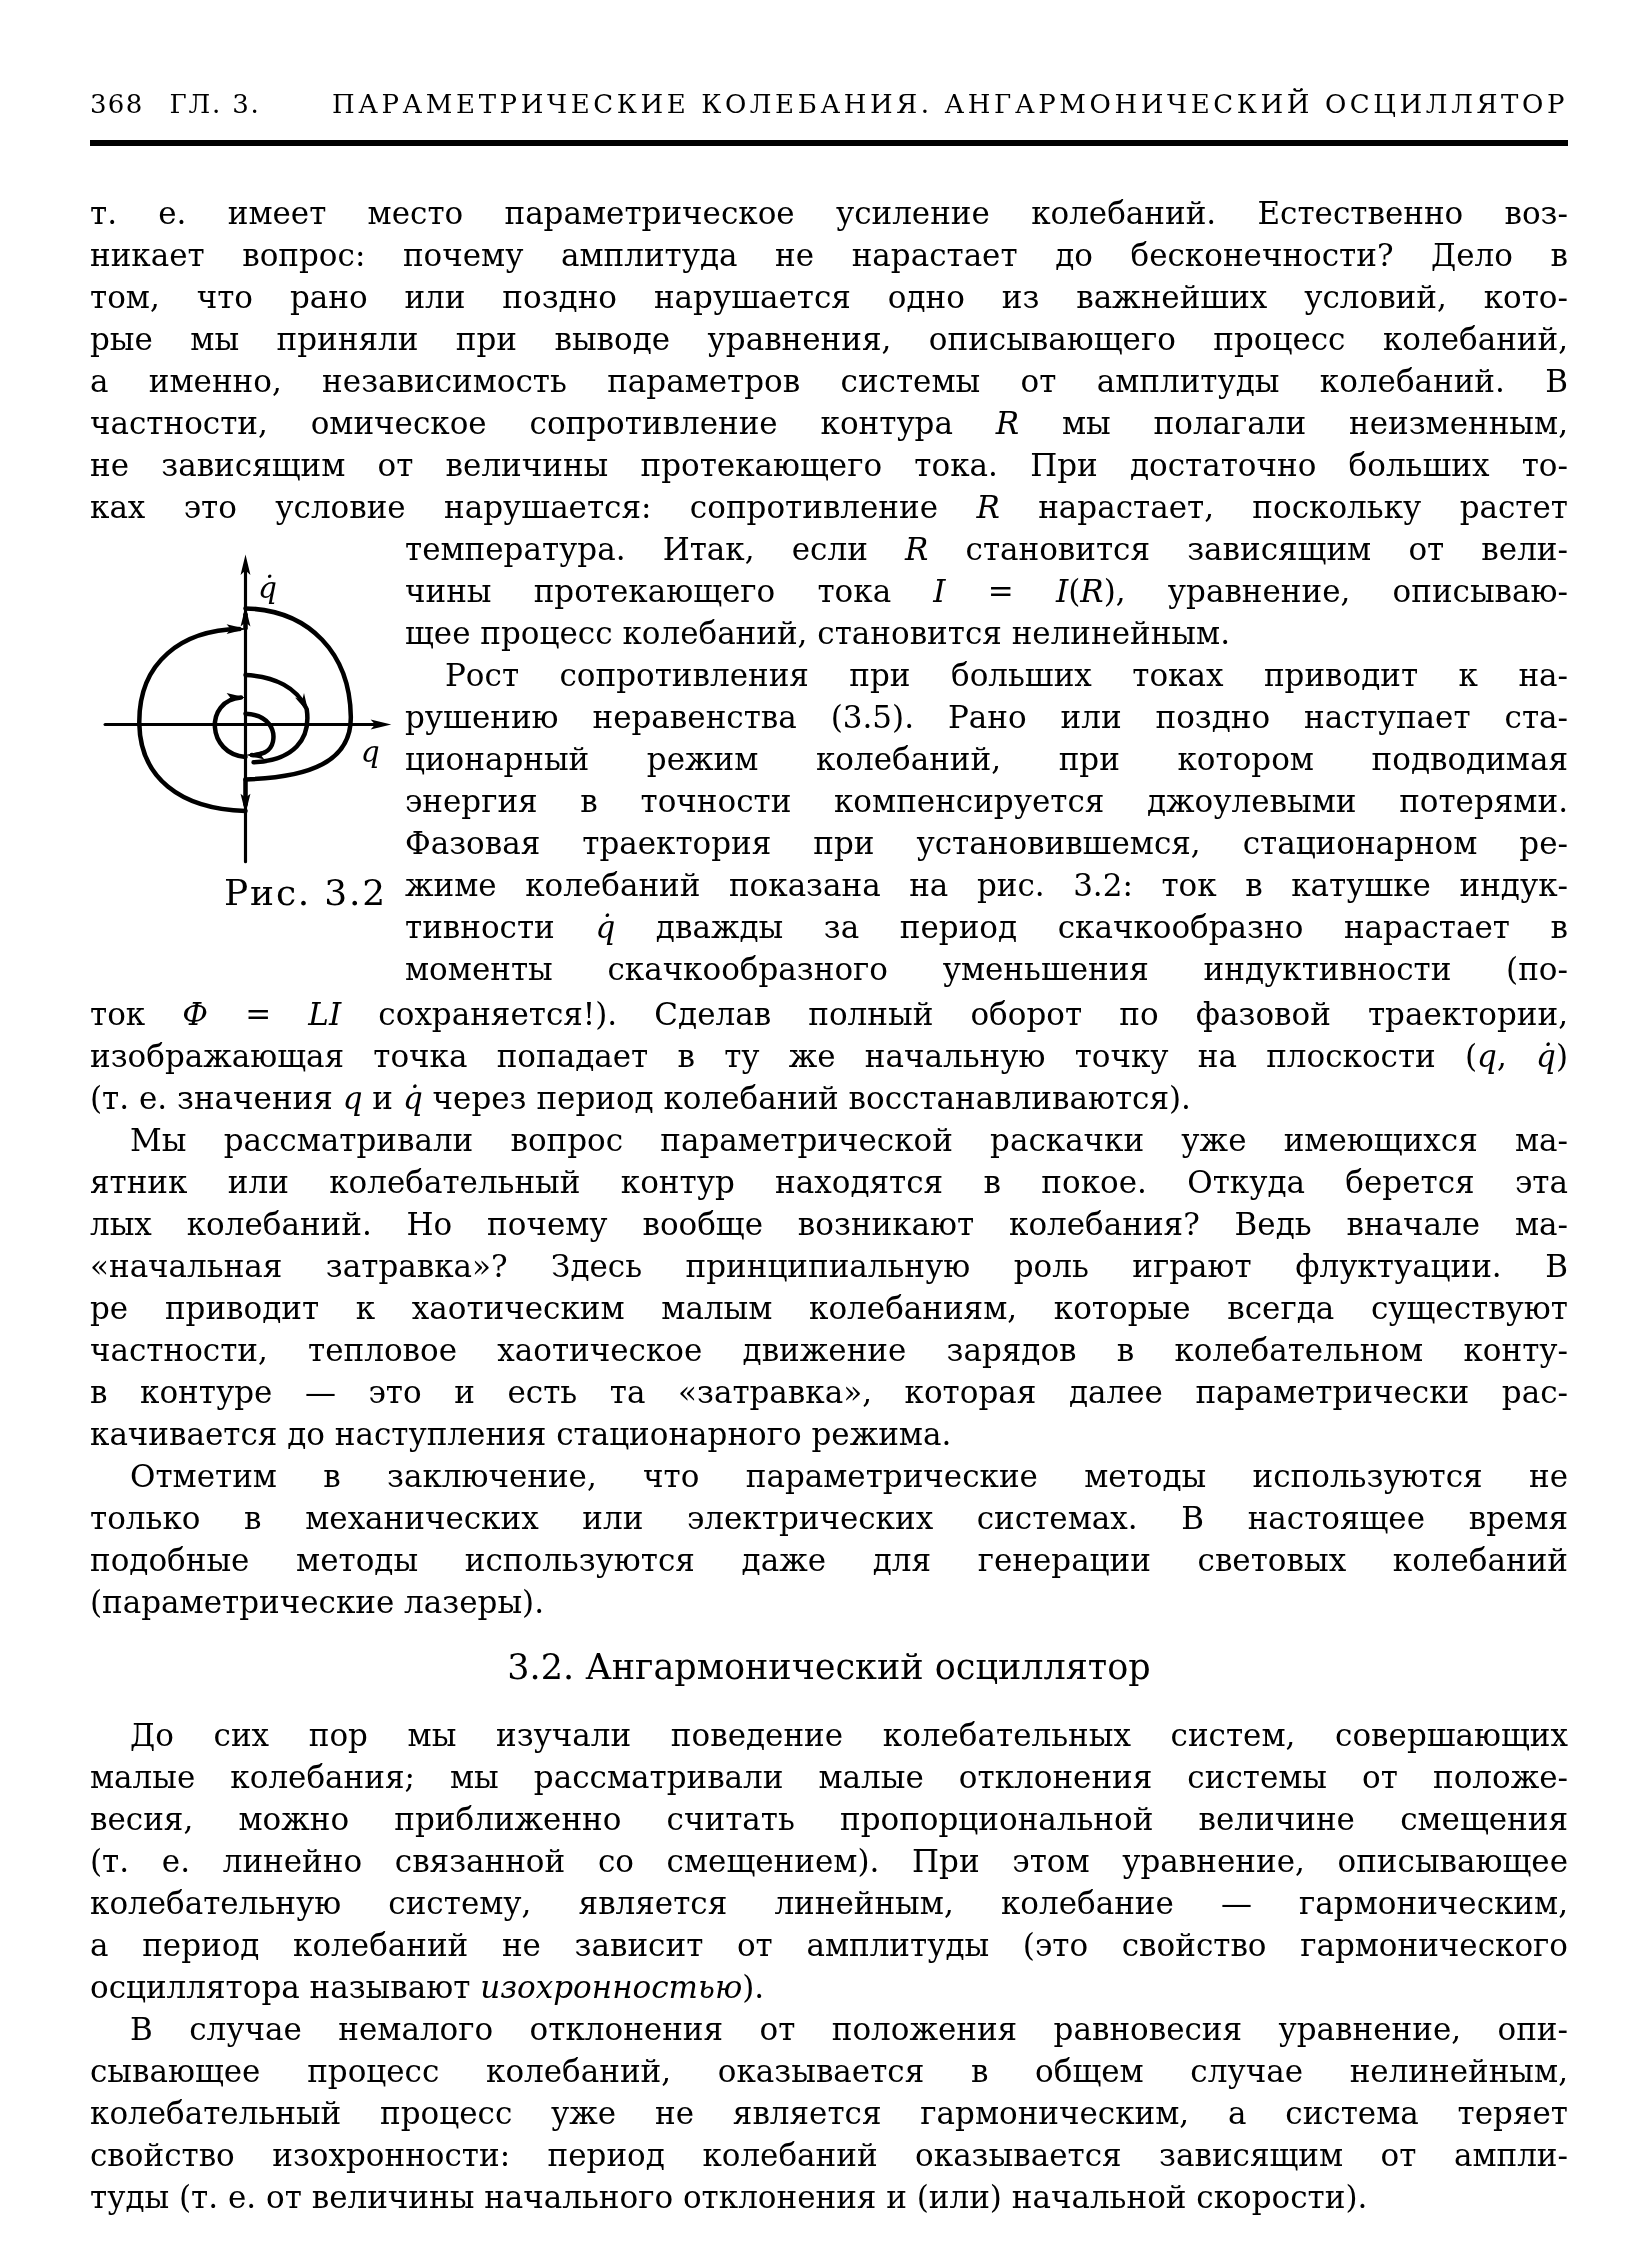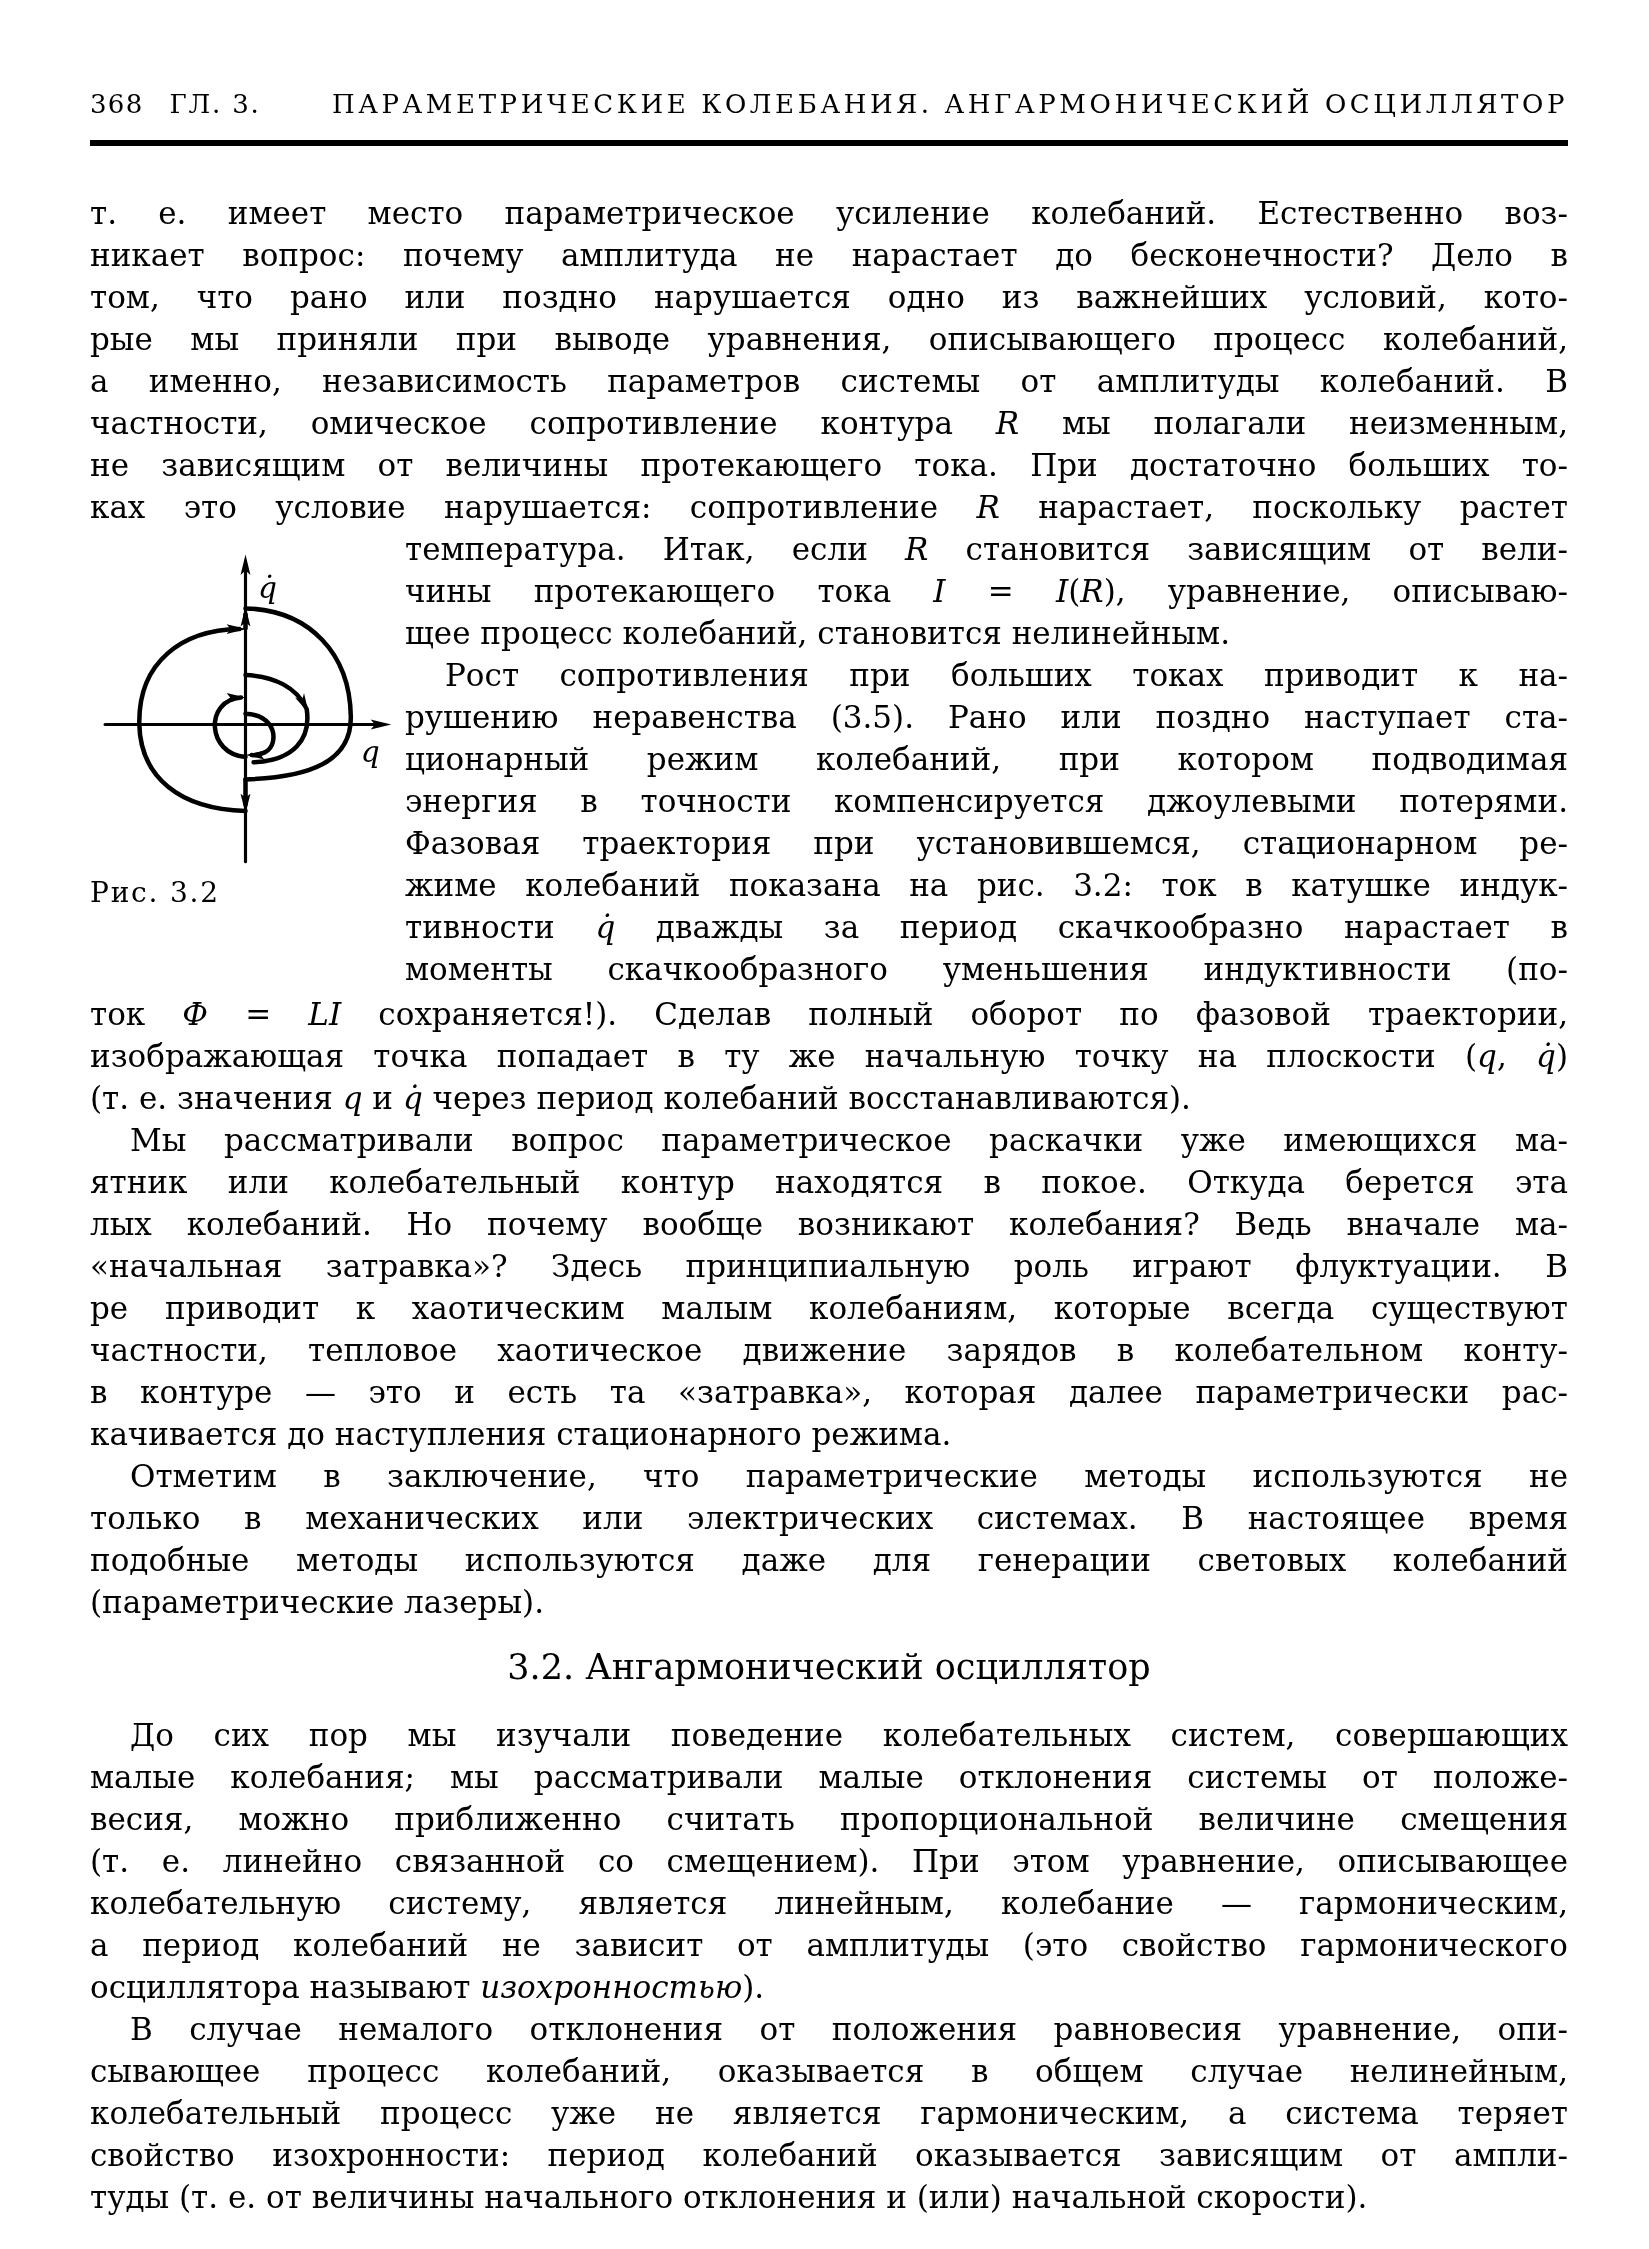--- a/index.html
+++ b/index.html
@@ -46,22 +46,22 @@
     flex: 0 0 315px;
     margin: 0;
     padding: 21px 0 0 0;
     box-sizing: border-box;
   }
   .figbox svg { display: block; margin-left: 6.7px; }
   figcaption {
     width: 297px;
     margin-top: 11.7px;
     line-height: 35px;
-    font-size: 28px;
-    text-align: left;
+    font-size: 36px;
+    text-align: right;
     letter-spacing: 1.8px;
   }
   .figcol { flex: 1; min-width: 0; }
   
   h2 {
     margin: 23.4px 0 25px 0;
     font-size: 35px;
     line-height: 43px;
     font-weight: normal;
     text-align: center;
@@ -138,21 +138,21 @@
           <div class="line">жиме колебаний показана на рис. 3.2: ток в катушке индук-</div>
           <div class="line">тивности <i>q̇</i> дважды за период скачкообразно нарастает в</div>
           <div class="line">моменты скачкообразного уменьшения индуктивности (по-</div>
         </div>
     </section>
 
     <section>
         <div class="line">ток <i>Ф</i> = <i>LI</i> сохраняется!). Сделав полный оборот по фазовой траектории,</div>
         <div class="line">изображающая точка попадает в ту же начальную точку на плоскости (<i>q</i>, <i>q̇</i>)</div>
         <div class="line end">(т. е. значения <i>q</i> и <i>q̇</i> через период колебаний восстанавливаются).</div>
-        <div class="line ind">Мы рассматривали вопрос параметрическое раскачки уже имеющихся ма-</div>
+        <div class="line ind">Мы рассматривали вопрос параметрической раскачки уже имеющихся ма-</div>
         <div class="line">ятник или колебательный контур находятся в покое. Откуда берется эта</div>
         <div class="line">лых колебаний. Но почему вообще возникают колебания? Ведь вначале ма-</div>
         <div class="line">«начальная затравка»? Здесь принципиальную роль играют флуктуации. В</div>
         <div class="line">ре приводит к хаотическим малым колебаниям, которые всегда существуют</div>
         <div class="line">частности, тепловое хаотическое движение зарядов в колебательном конту-</div>
         <div class="line">в контуре — это и есть та «затравка», которая далее параметрически рас-</div>
         <div class="line end">качивается до наступления стационарного режима.</div>
         <div class="line ind">Отметим в заключение, что параметрические методы используются не</div>
         <div class="line">только в механических или электрических системах. В настоящее время</div>
         <div class="line">подобные методы используются даже для генерации световых колебаний</div>

